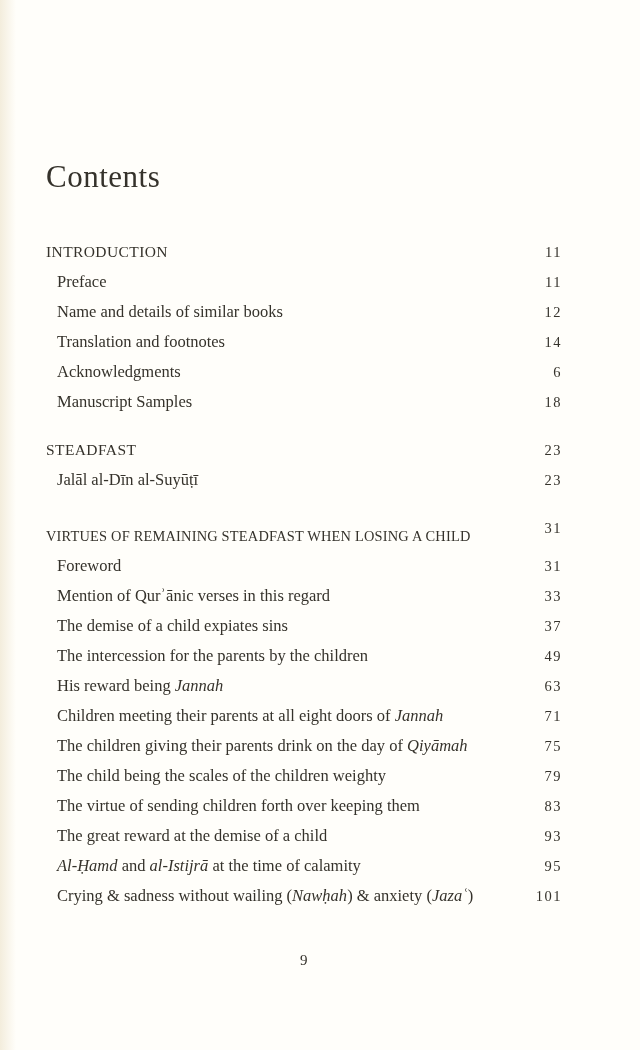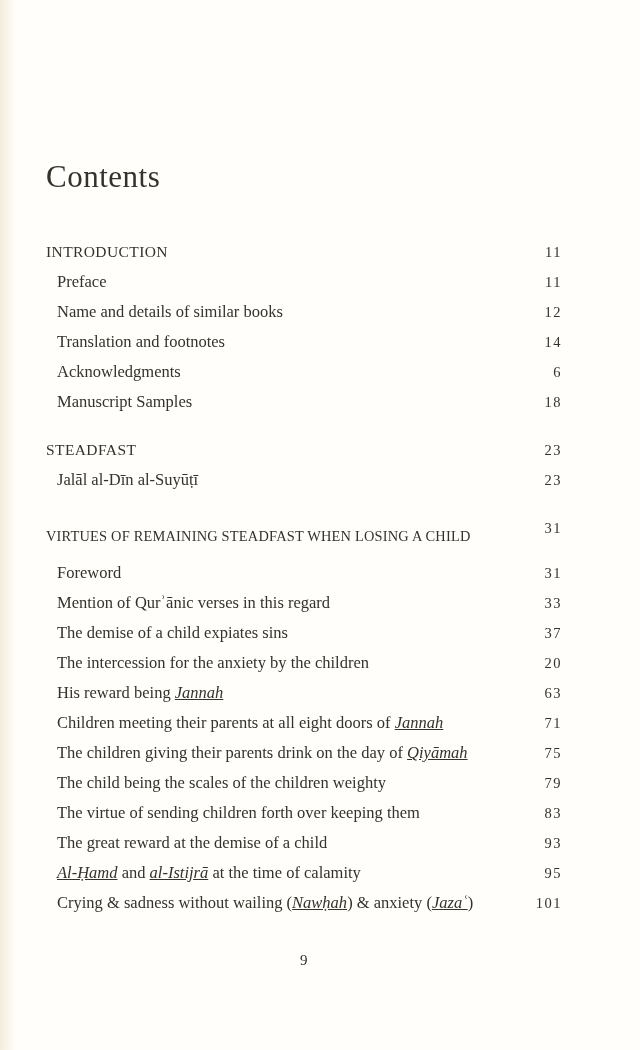--- a/index.html
+++ b/index.html
@@ -41,31 +41,31 @@
     justify-content: space-between;
     align-items: flex-start;
     line-height: 30px;
   }
   .heading-text {
     font-size: 15.5px;
     letter-spacing: 0.4px;
   }
   .entries { padding-left: 11px; }
   .entry-title { font-size: 16.5px; }
-  .entry-title em { font-style: italic; text-decoration: underline; }
+  .entry-title em { font-style: italic; }
   .pagenum {
     font-size: 14.5px;
     letter-spacing: 1.5px;
     margin-left: 14px;
     white-space: nowrap;
     flex: 0 0 auto;
   }
   
   .toc-section:nth-of-type(3) .heading-text { font-size: 14.4px; letter-spacing: 0.2px; margin-top: 8px; }
-  .toc-section:nth-of-type(3) .entries { margin-top: 7px; }
+  .toc-section:nth-of-type(3) .entries { }
   .footer-pagenum {
     position: absolute;
     top: 952px;
     left: 46px;
     width: 516px;
     text-align: center;
     font-size: 15px;
     letter-spacing: 0.5px;
   }
 </style>
@@ -129,22 +129,22 @@
           </div>
           <div class="row entry-row">
             <span class="entry-title"><span>Mention of Qurʾānic verses in this regard</span></span>
             <span class="pagenum">33</span>
           </div>
           <div class="row entry-row">
             <span class="entry-title"><span>The demise of a child expiates sins</span></span>
             <span class="pagenum">37</span>
           </div>
           <div class="row entry-row">
-            <span class="entry-title"><span>The intercession for the anxiety by the children</span></span>
-            <span class="pagenum">20</span>
+            <span class="entry-title"><span>The intercession for the parents by the children</span></span>
+            <span class="pagenum">49</span>
           </div>
           <div class="row entry-row">
             <span class="entry-title"><span>His reward being </span><em>Jannah</em></span>
             <span class="pagenum">63</span>
           </div>
           <div class="row entry-row">
             <span class="entry-title"><span>Children meeting their parents at all eight doors of </span><em>Jannah</em></span>
             <span class="pagenum">71</span>
           </div>
           <div class="row entry-row">

